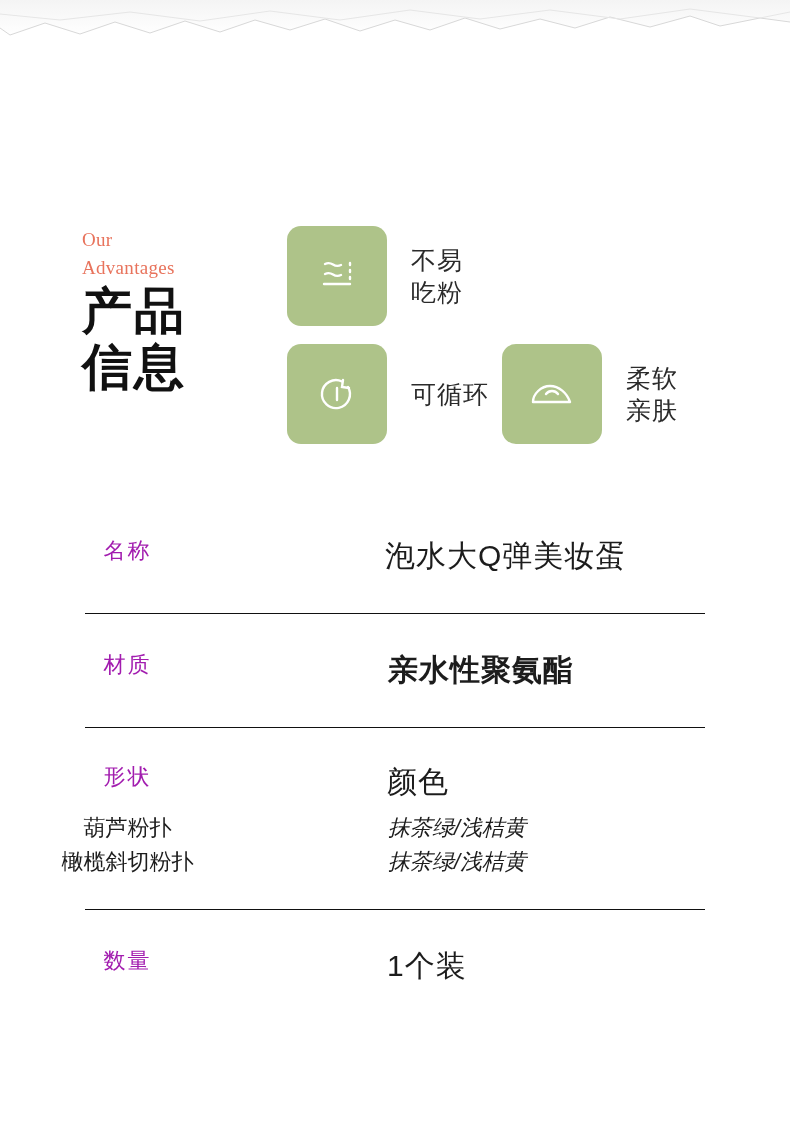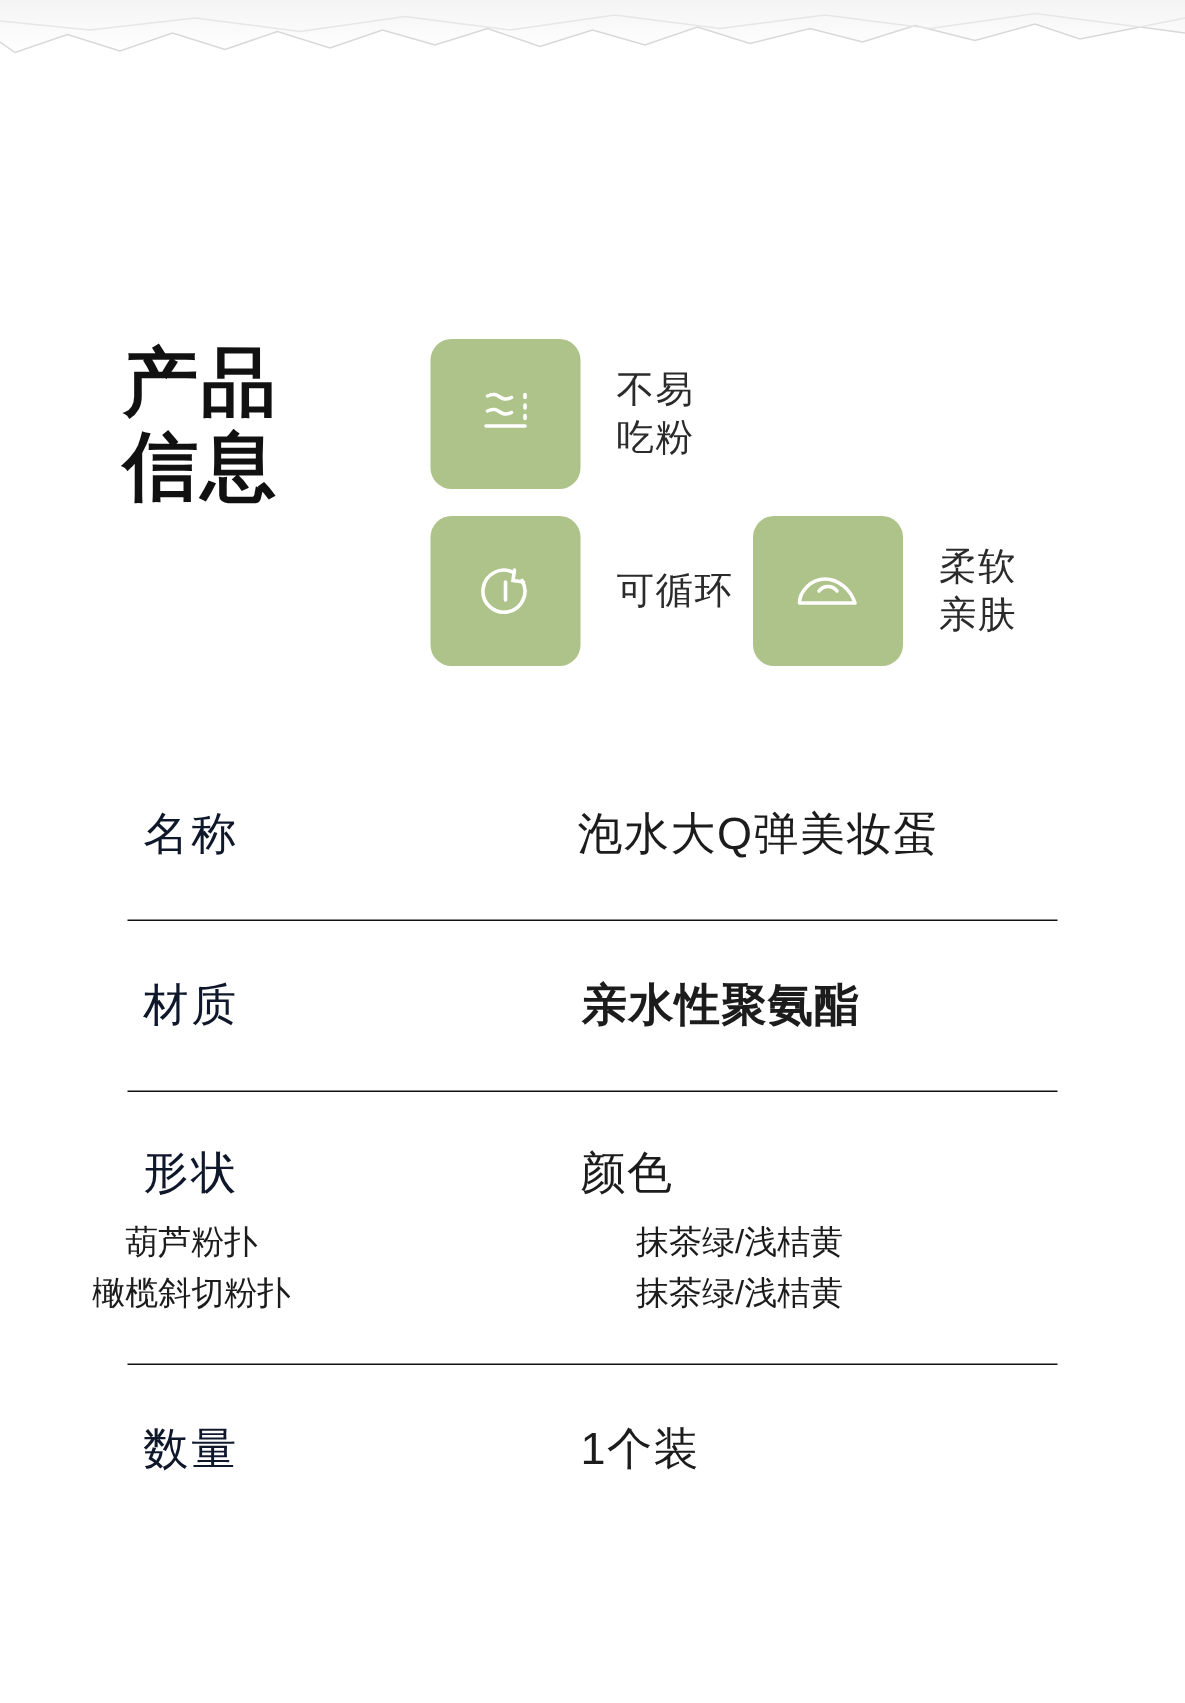--- a/index.html
+++ b/index.html
@@ -99,51 +99,51 @@
   }
   .rule {
     height: 1px;
     background: #111;
     margin: 0 auto;
     width: 620px;
   }
   .cell-label {
     width: 255px;
     text-align: center;
-    font-size: 30px;
-    color: #0f172a;
+    font-size: 22px;
+    color: #a21caf;
     letter-spacing: 2px;
   }
   .cell-value {
     font-size: 30px;
     color: #1c1c1c;
     letter-spacing: 1px;
   }
   .r1 { padding: 36px 0 36px 0; }
   .r2 { padding: 36px 0 36px 0; }
   .r3 { padding: 34px 12px 8px 0; }
-  .r4 { padding: 0 0 30px 0; gap: 36px; }
+  .r4 { padding: 0 0 30px 0; }
   .r5 { padding: 36px 0 36px 0; }
 
   .sub-label {
     width: 255px;
     text-align: center;
     font-size: 22px;
     line-height: 34px;
     color: #1c1c1c;
   }
   .sub-value {
     font-size: 22px;
     line-height: 34px;
     color: #1c1c1c;
   }
   .value-pad { padding-left: 130px; }
   .value-pad-2 { padding-left: 133px; font-weight: bold; }
   .value-pad-3 { padding-left: 132px; }
-  .value-pad-sub { padding-left: 133px; }
+  .value-pad-sub { padding-left: 133px; font-style: italic; }
 </style>
 </head>
 <body>
 
 <div class="torn-top">
   <svg width="790" height="46" viewBox="0 0 790 46" xmlns="http://www.w3.org/2000/svg">
     <defs>
       <linearGradient id="g1" x1="0" y1="0" x2="0" y2="1">
         <stop offset="0%" stop-color="#f4f4f4"></stop>
         <stop offset="100%" stop-color="#ffffff"></stop>
@@ -151,20 +151,24 @@
     </defs>
     <path fill="url(#g1)" d="M0,0 L790,0 L790,22 L760,18 L720,26 L690,16 L650,27 L610,17 L575,28 L540,19 L500,29 L465,18 L430,30 L395,20 L360,31 L325,19 L290,30 L255,20 L220,32 L185,21 L150,33 L115,22 L80,34 L45,23 L10,35 L0,28 Z"></path>
     <path fill="none" stroke="#d8d8d8" stroke-width="1" d="M0,28 L10,35 L45,23 L80,34 L115,22 L150,33 L185,21 L220,32 L255,20 L290,30 L325,19 L360,31 L395,20 L430,30 L465,18 L500,29 L540,19 L575,28 L610,17 L650,27 L690,16 L720,26 L760,18 L790,22"></path>
     <path fill="none" stroke="#e6e6e6" stroke-width="1" d="M0,14 L60,20 L130,12 L200,21 L270,11 L340,20 L410,10 L480,19 L550,10 L620,19 L690,9 L760,18 L790,12"></path>
   </svg>
 </div>
 
 <div class="adv-section">
 
   <div class="adv-heading">
+    <div class="en">
+      <div>Our</div>
+      <div>Advantages</div>
+    </div>
     <div class="cn">
       <div>产品</div>
       <div>信息</div>
     </div>
   </div>
 
   <div class="adv-grid">
 
     <div class="adv-row">
 

